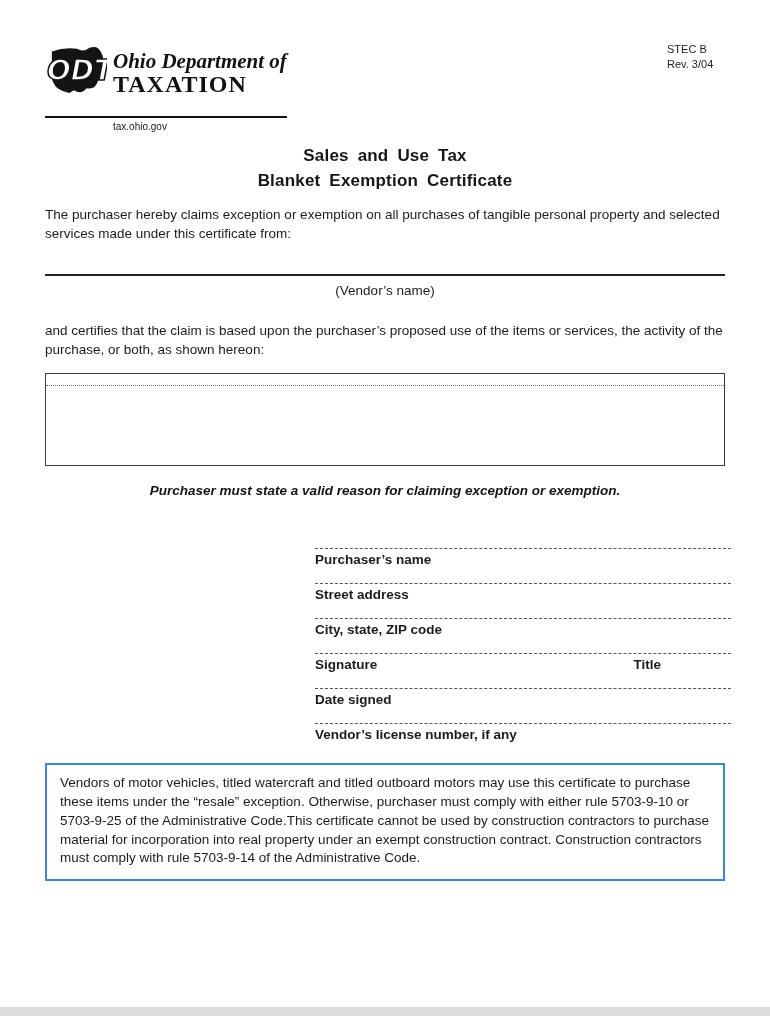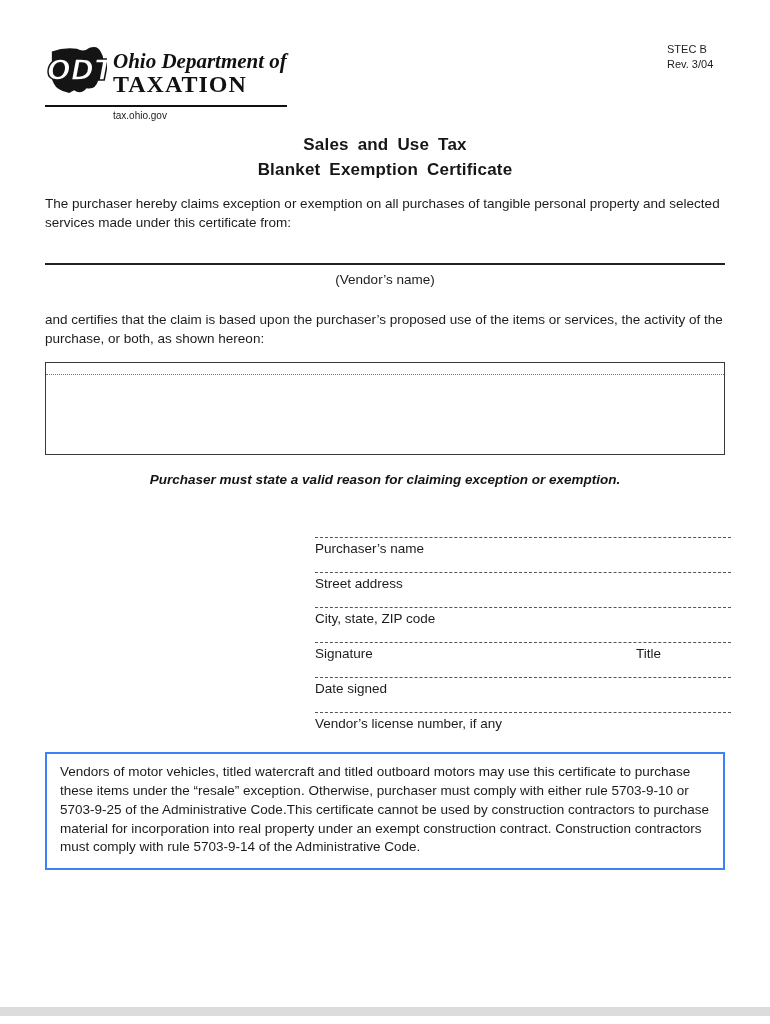--- a/index.html
+++ b/index.html
@@ -13,21 +13,21 @@
     color: #1c1c1c;
     padding: 40px 45px 0 45px;
     position: relative;
     overflow: hidden;
   }
 
   
   .header { display: flex; justify-content: space-between; align-items: flex-start; }
   .brand-top {
     display: flex; align-items: flex-end; gap: 6px;
-    border-bottom: 2px solid #111; padding-bottom: 9px;
+    border-bottom: 2px solid #111; padding-bottom: 20px;
   }
   .logo { display: block; width: 62px; height: 56px; }
   .dept1 {
     font-family: Liberation Serif, serif;
     font-style: italic; font-weight: bold; font-size: 21px; line-height: 1.05;
     color: #111;
   }
   .dept2 {
     font-family: "Liberation Serif", "DejaVu Serif", serif;
     font-weight: bold; font-size: 24px; line-height: 1.0; letter-spacing: 1px;
@@ -59,21 +59,21 @@
   }
   .dotted-line { border-top: 1px dotted #777; height: 0; }
 
   .instruction {
     margin-top: 17px; text-align: center;
     font-size: 13.5px; font-weight: bold; font-style: italic;
     color: #141414;
   }
 
   
-  .fields { margin: 50px 0 0 270px; width: 416px; }
+  .fields { margin: 50px 0 0 270px; width: 416px; font-weight: bold; }
   .field { margin-bottom: 16px; }
   .write-line { border-top: 1.5px dashed #555; height: 0; }
   .field-label { font-size: 13.5px; padding-top: 3px; color: #1c1c1c; }
   .label-row { display: flex; justify-content: space-between; }
   .label-row .title-label { padding-right: 70px; }
 
   
   .notice-box {
     margin-top: 21px;
     border: 2px solid #3b82f6;

